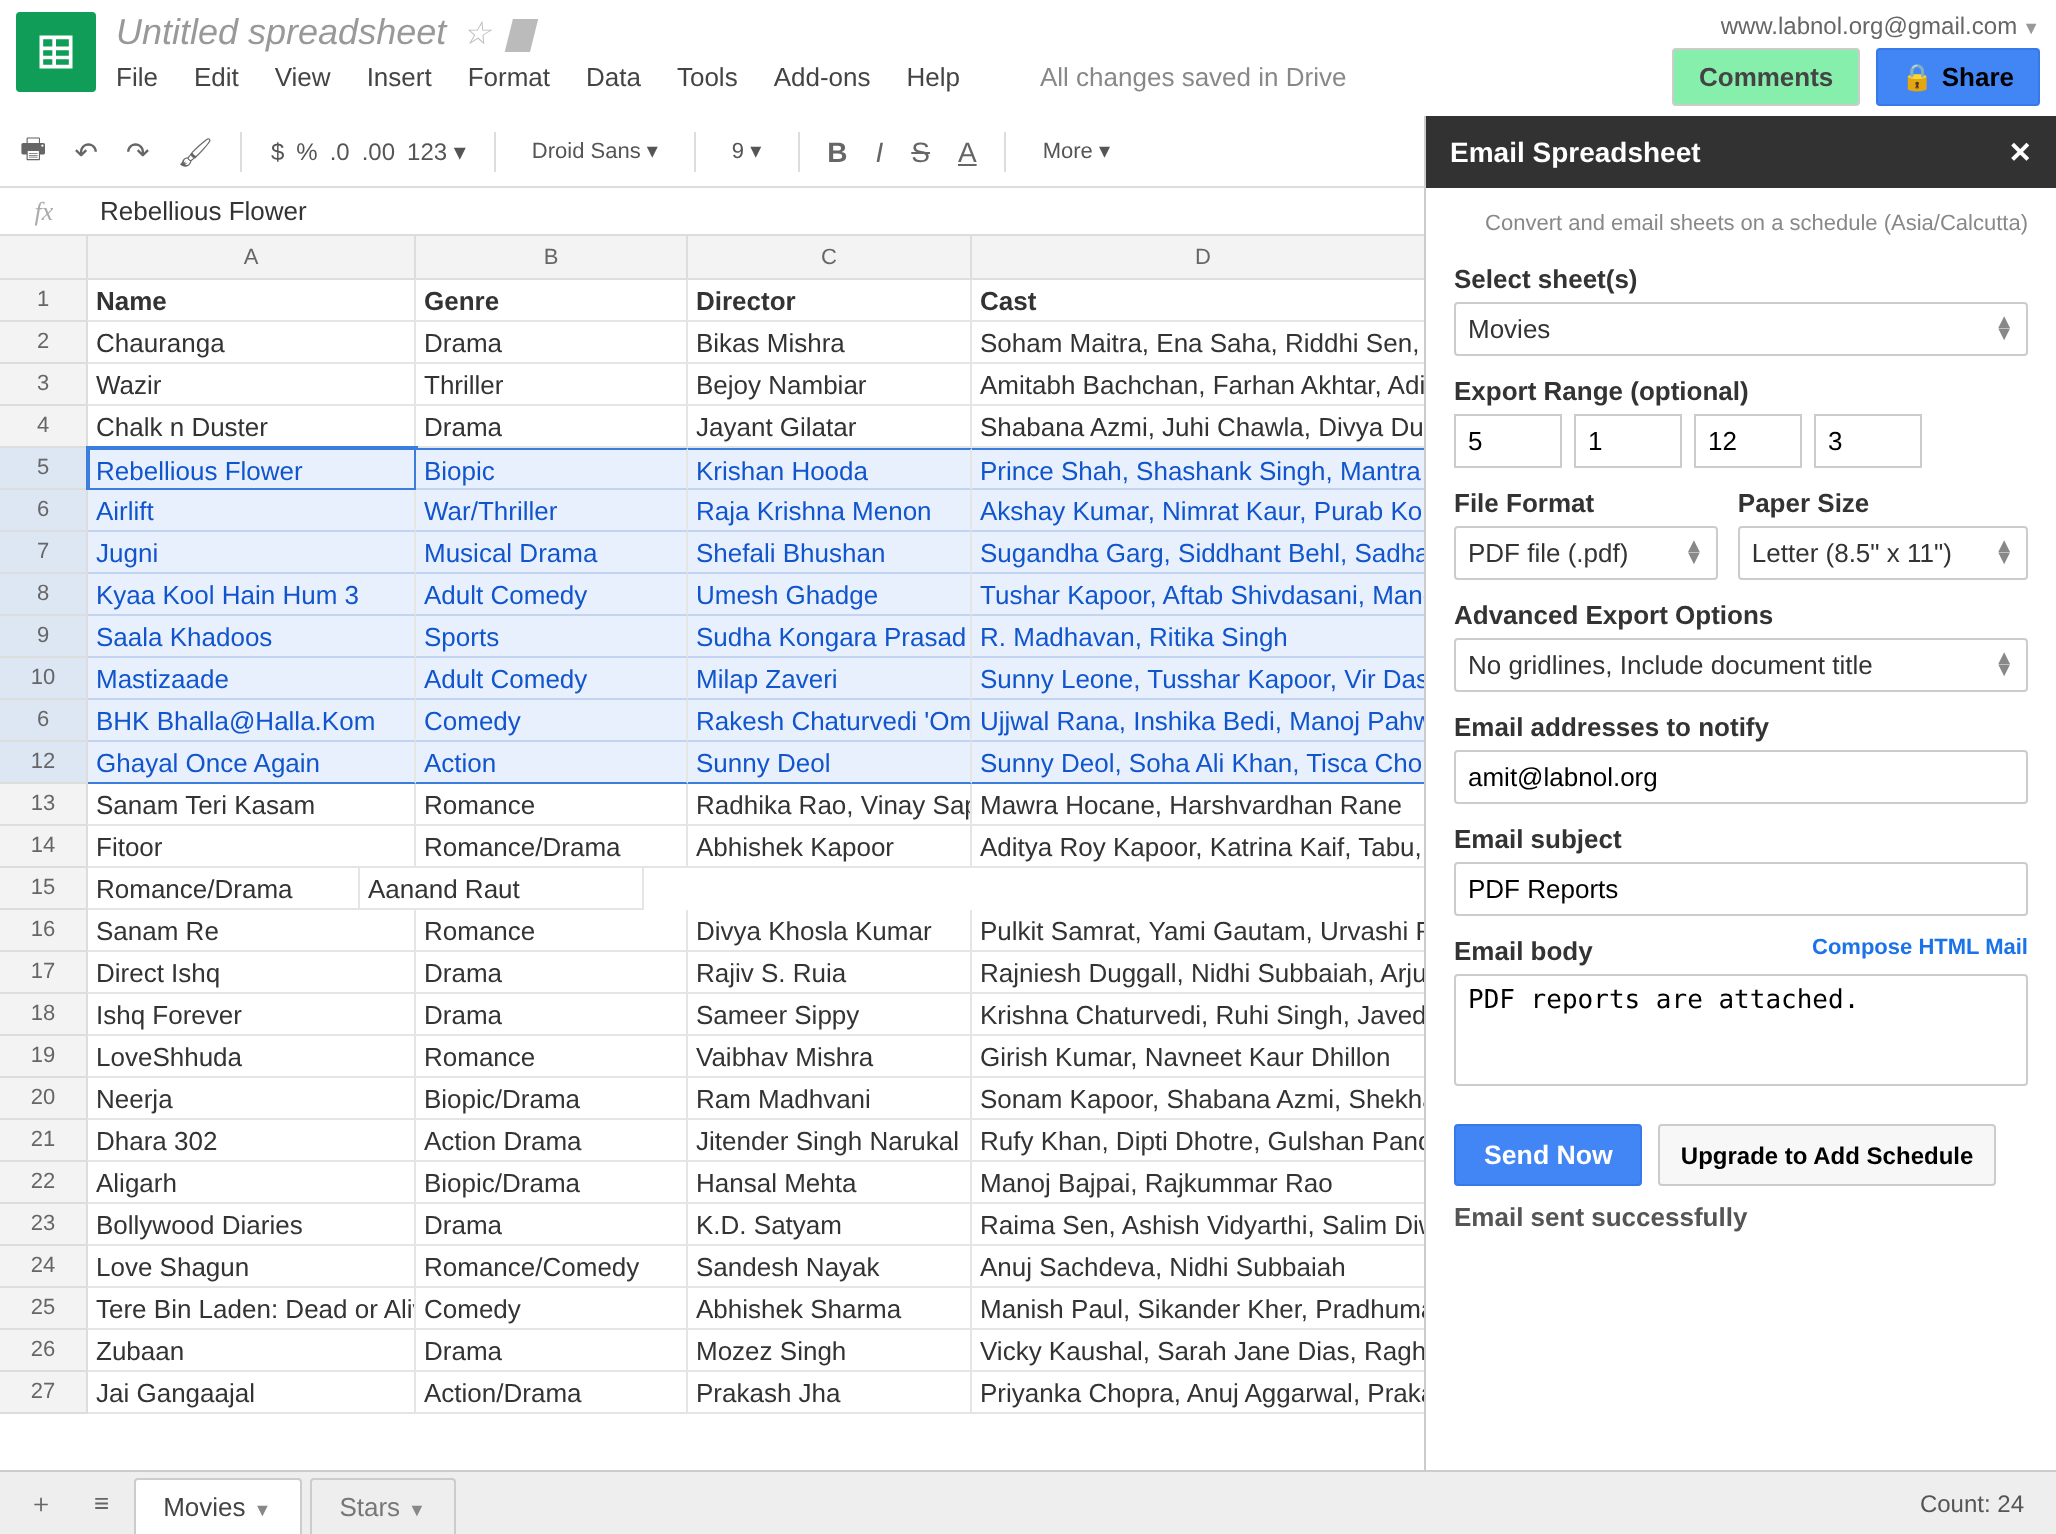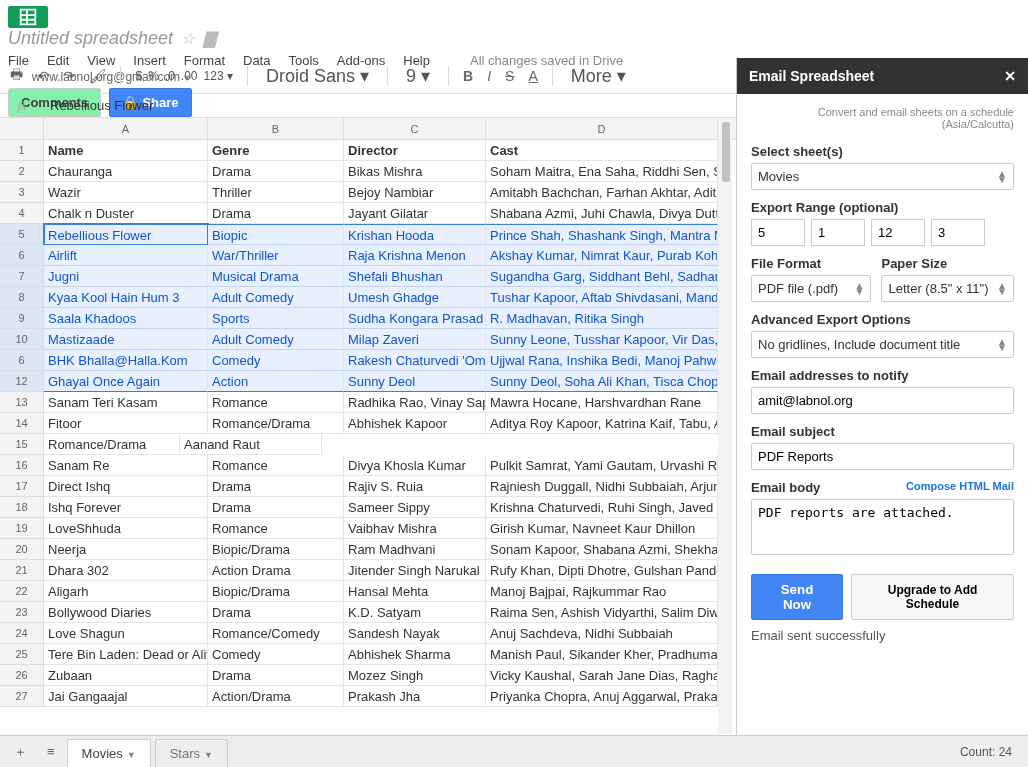--- a/index.html
+++ b/index.html
@@ -1,35 +1,35 @@
 <!DOCTYPE html>
 <html><head>
 <meta charset="utf-8">
 <style>
 * { box-sizing: border-box; margin: 0; padding: 0; }
 body { font-family: Arial, sans-serif; font-size: 13px; color: #333; background: #fff; width: 1028px; height: 767px; overflow: hidden; position: relative; }
-.titlebar { display: flex; align-items: flex-start; padding: 6px 8px 0 8px; height: 58px; flex-direction: column; }
+.titlebar { display: flex; align-items: flex-start; padding: 6px 8px 0 8px; height: 58px; }
 .logo { width: 40px; height: 40px; background: #0f9d58; margin-right: 10px; border-radius: 2px; display: flex; align-items: center; justify-content: center; }
 .logo svg { fill: #fff; }
 .title-col { flex: 1; }
 .doc-title { font-size: 18px; color: #999; font-style: italic; display: flex; align-items: center; gap: 8px; margin-bottom: 2px; }
 .star-icon, .folder-icon { color: #bbb; font-size: 16px; }
 .menus { display: flex; gap: 18px; font-size: 13px; color: #444; padding: 2px 0; align-items: flex-end; }
 .save-status { color: #888; margin-left: 22px; }
 .titlebar-right { display: flex; flex-direction: column; align-items: flex-end; gap: 4px; }
 .account { font-size: 12px; color: #666; }
 .account::after { content: " ▼"; font-size: 9px; color: #999; }
 .top-buttons { display: flex; gap: 8px; }
 .btn { border: 1px solid #ccc; background: #86efac; padding: 6px 12px; border-radius: 2px; font-size: 13px; color: #444; font-weight: bold; cursor: pointer; }
-.btn-primary { background: #4285f4; border-color: #357ae8; color: #ffffff; }
+.btn-primary { background: #4285f4; border-color: #357ae8; color: #000000; }
 .btn-primary .lock { margin-right: 4px; }
 .toolbar { display: flex; align-items: center; gap: 14px; padding: 6px 10px; border-bottom: 1px solid #ddd; height: 36px; background: #fff; }
 .tb-icon { color: #666; font-size: 14px; cursor: pointer; }
 .tb-sep { width: 1px; height: 20px; background: #ddd; }
-.tb-select { border: none; background: transparent; font-size: 18px; color: #555; padding: 2px 4px; }
+.tb-select { border: none; background: transparent; font-size: 11px; color: #555; padding: 2px 4px; }
 .fmt-row { display: flex; align-items: center; gap: 6px; font-size: 12px; color: #555; }
 .fx-bar { display: flex; align-items: center; border-bottom: 1px solid #ddd; height: 24px; }
 .fx-label { width: 44px; text-align: center; color: #aaa; font-style: italic; font-family: serif; }
 .fx-value { flex: 1; padding: 2px 6px; font-size: 13px; }
 .sheet-container { position: relative; height: 616px; overflow: hidden; }
 .col-headers { display: flex; background: #f3f3f3; border-bottom: 1px solid #ddd; height: 22px; font-size: 11px; color: #666; }
 .rh-space { width: 44px; border-right: 1px solid #ddd; }
 .col-header { border-right: 1px solid #ddd; text-align: center; line-height: 22px; }
 .colA { width: 164px; } .colB { width: 136px; } .colC { width: 142px; } .colD { width: 232px; }
 .rows { }
@@ -41,41 +41,41 @@
 .selrange .row-header { background: #dde6f3; }
 .active-cell { outline: 2px solid #3b7ddd; outline-offset: -1px; }
 .sel-bottom .cell { border-bottom: 1px solid #3b7ddd; }
 .sel-top .cell { border-top: 1px solid #3b7ddd; }
 .sheet-tabs { position: absolute; bottom: 0; left: 0; right: 0; height: 32px; background: #eee; border-top: 1px solid #ccc; display: flex; align-items: center; padding: 0 6px; gap: 4px; }
 .tab-btn { padding: 4px 8px; color: #666; cursor: pointer; }
 .tab { padding: 6px 14px; background: #fff; border: 1px solid #ccc; border-bottom: none; font-size: 13px; color: #444; position: relative; top: 1px; border-radius: 2px 2px 0 0; }
 .tab.inactive { background: #eee; color: #777; }
 .tab .drop { font-size: 9px; color: #888; margin-left: 4px; }
 .count-box { margin-left: auto; padding: 4px 10px; font-size: 12px; color: #555; }
-.sidepanel { position: absolute; top: 58px; right: 0; width: 292px; bottom: 32px; background: #fff; border-left: 1px solid #ccc; display: flex; flex-direction: column; }
+.sidepanel { position: absolute; top: 58px; right: 0; width: 316px; bottom: 32px; background: #fff; border-left: 1px solid #ccc; display: flex; flex-direction: column; }
 .sp-header { background: #323232; color: #fff; padding: 10px 12px; font-weight: bold; font-size: 14px; display: flex; justify-content: space-between; align-items: center; }
 .sp-close { cursor: pointer; font-size: 14px; }
 .sp-body { padding: 12px 14px; overflow-y: auto; flex: 1; }
 .sp-title { font-size: 20px; font-weight: bold; margin-bottom: 6px; }
 .sp-sub { font-size: 11px; color: #888; margin-bottom: 14px; text-align: right; }
 .sp-label { font-size: 13px; font-weight: bold; margin-bottom: 4px; margin-top: 10px; }
 .sp-input, .sp-select, .sp-textarea { width: 100%; border: 1px solid #ccc; border-radius: 2px; padding: 5px 6px; font-size: 13px; background: #fff; }
 .sp-select { display: flex; justify-content: space-between; align-items: center; }
 .sp-select .arrows { color: #888; font-size: 10px; display: flex; flex-direction: column; line-height: 6px; }
 .range-row { display: flex; gap: 6px; }
 .range-row input { width: 54px; border: 1px solid #ccc; padding: 5px 6px; font-size: 13px; }
 .two-col { display: flex; gap: 10px; }
 .two-col > div { flex: 1; }
 .two-col > div:last-child { flex: 1.1; }
 .sp-link { color: #1a73e8; font-size: 11px; float: right; cursor: pointer; }
 .sp-textarea { height: 56px; resize: none; margin-bottom: 8px; }
 .sp-actions { display: flex; gap: 8px; margin-top: 8px; margin-bottom: 8px; }
 .sp-send { background: #4285f4; color: #fff; border: 1px solid #357ae8; padding: 7px 14px; font-weight: bold; border-radius: 2px; cursor: pointer; }
 .sp-upgrade { background: #f7f7f7; border: 1px solid #ccc; padding: 7px 10px; font-weight: bold; border-radius: 2px; cursor: pointer; font-size: 12px; }
-.sp-status { font-size: 13px; color: #555; margin-top: 6px; }
+.sp-status { font-size: 13px; color: #555; margin-top: 6px; font-weight: bold; }
 .scroll-stub { position: absolute; right: 0; top: 22px; bottom: 0; width: 12px; background: #f3f3f3; }
 .scroll-thumb { position: absolute; right: 2px; top: 4px; width: 8px; height: 60px; background: #c1c1c1; border-radius: 2px; }
 </style>
 </head>
 <body>
 
 <div class="titlebar">
   <div class="logo">
     <svg width="22" height="22" viewBox="0 0 24 24">
         <path d="M3 3h18v18H3V3zm2 2v4h5V5H5zm7 0v4h7V5h-7zm-7 6v3h5v-3H5zm7 0v3h7v-3h-7zm-7 5v3h5v-3H5zm7 0v3h7v-3h-7z"></path>

